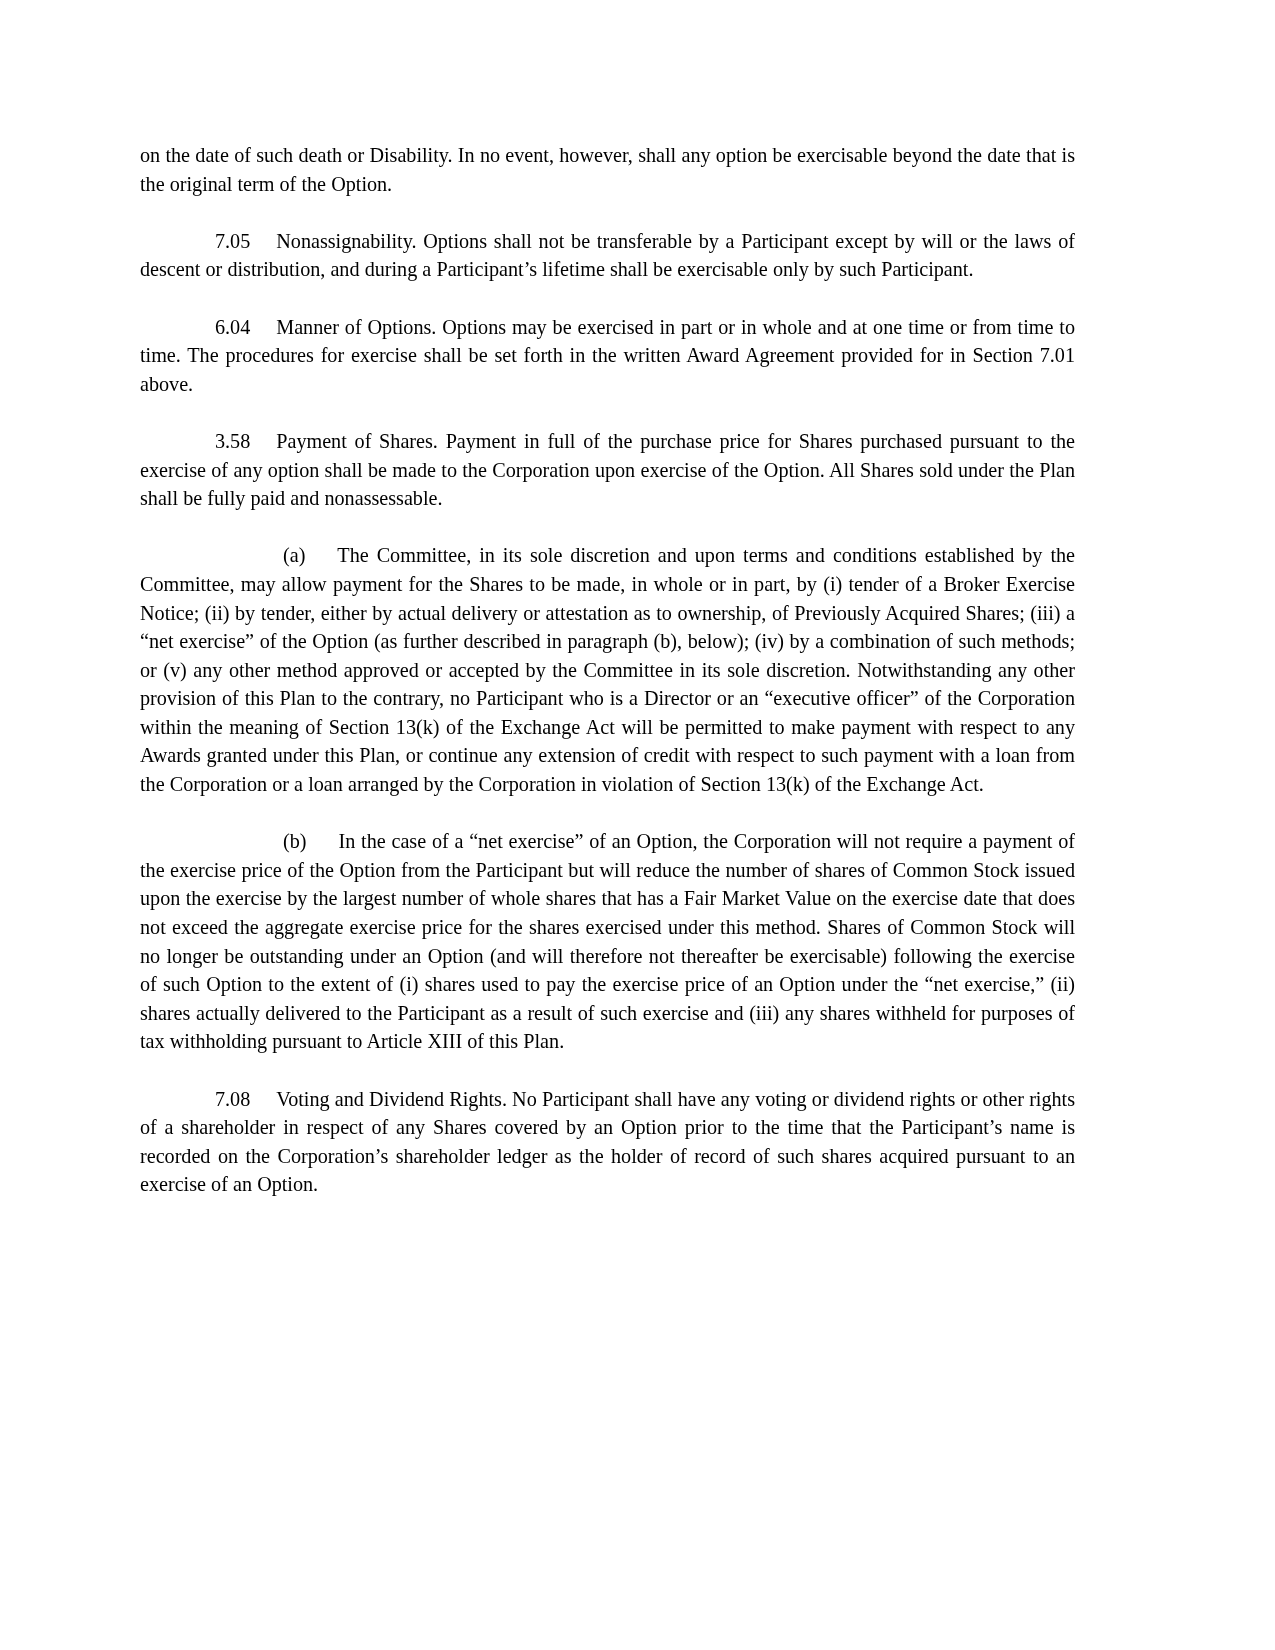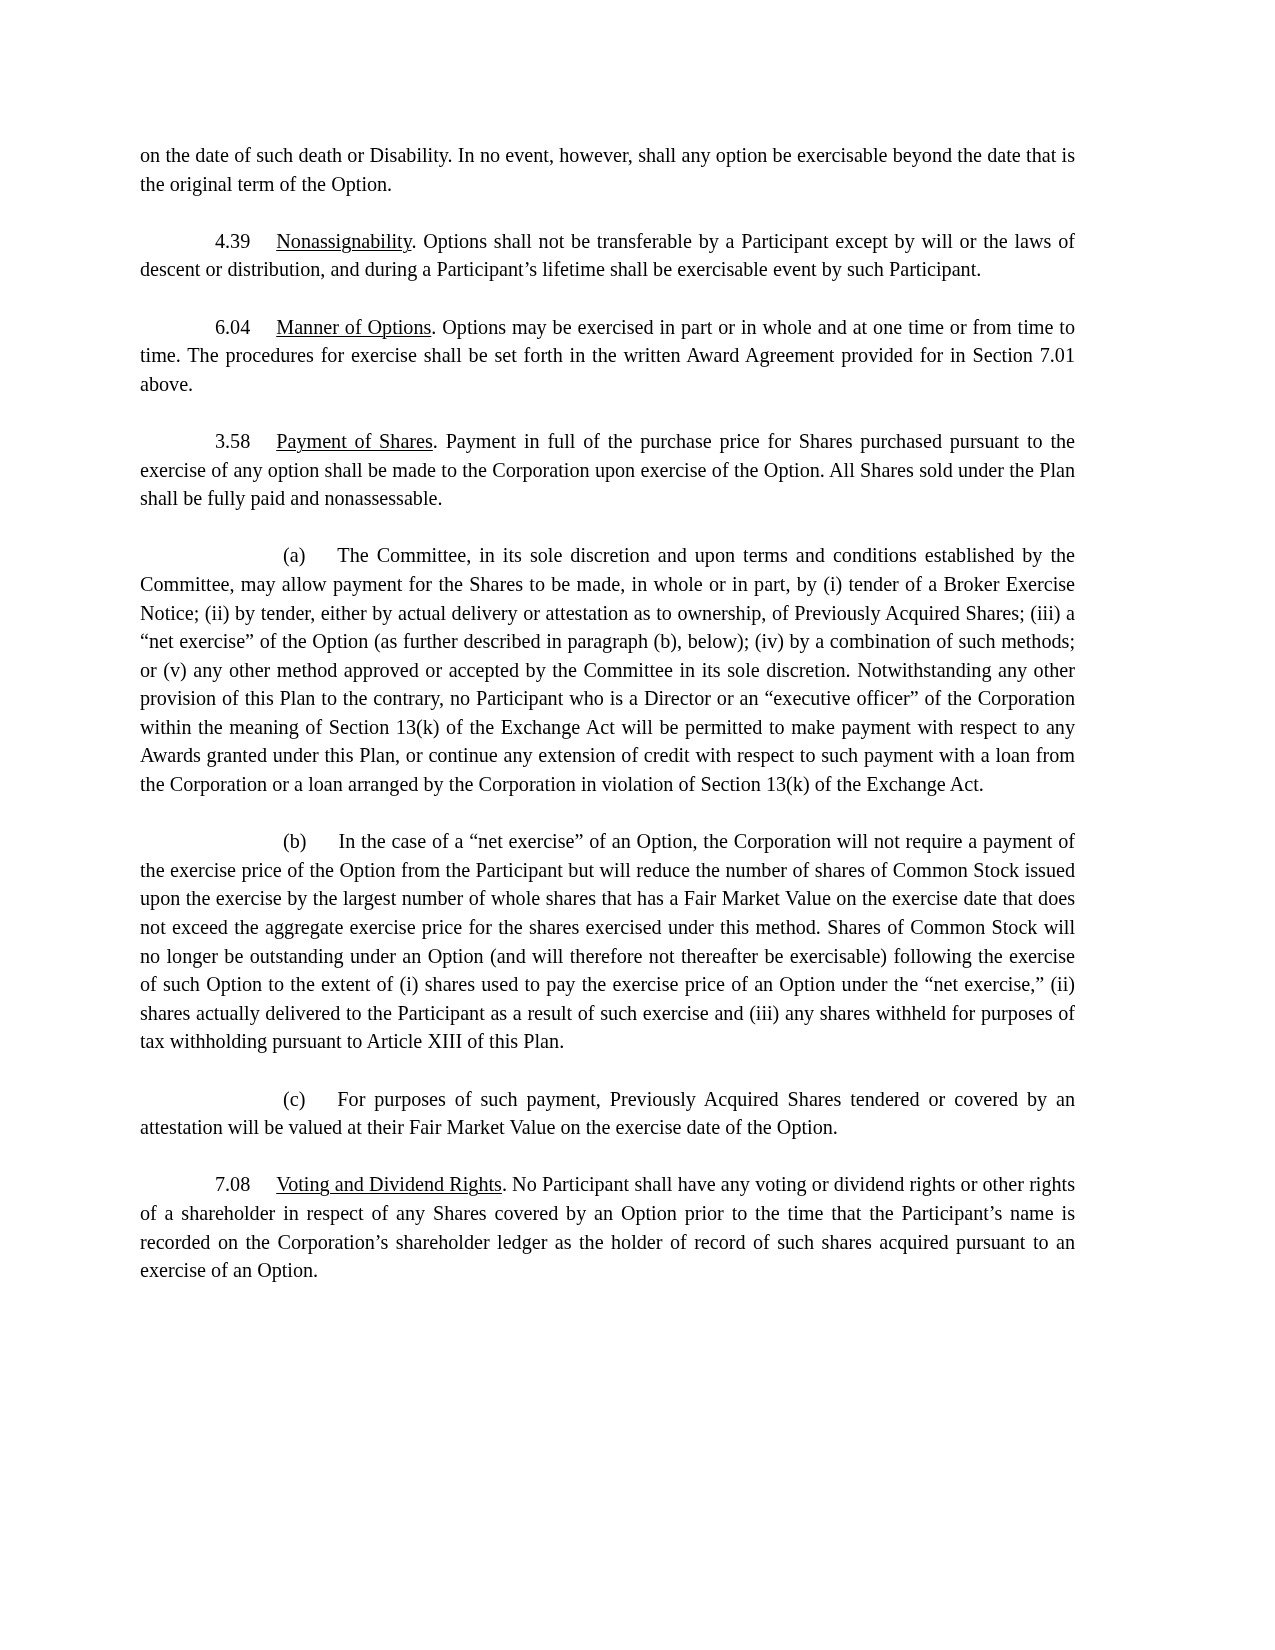--- a/index.html
+++ b/index.html
@@ -49,61 +49,57 @@
   .ind-none    { text-indent: 0; }
 
   .sec-num {
     
   }
   .tab-gap {
     display: inline-block;
     width: 26px;
   }
   .u-title {
-    text-decoration: underline;
     text-decoration-thickness: 1px;
     text-underline-offset: 2px;
   }
   .sub-label-gap {
     display: inline-block;
     width: 32px;
   }
 </style>
 </head>
 <body>
 
 <div class="page">
   <div class="text-column">
 
     <p class="para ind-none last-line-natural">
       <span>on the date of such death or Disability.  In no event, however, shall any option be exercisable beyond the date that is the original term of the Option.</span>
     </p>
 
     <p class="para ind-section gap-before last-line-natural">
-      <span class="sec-num">4.39</span><span class="tab-gap"></span><span class="u-title">Nonassignability</span><span>. Options shall not be transferable by a Participant except by will or the laws of descent or distribution, and during a Participant’s lifetime shall be exercisable event by such Participant.</span>
+      <span class="sec-num">7.05</span><span class="tab-gap"></span><span class="u-title">Nonassignability</span><span>. Options shall not be transferable by a Participant except by will or the laws of descent or distribution, and during a Participant’s lifetime shall be exercisable only by such Participant.</span>
     </p>
 
     <p class="para ind-section gap-before last-line-natural">
       <span class="sec-num">6.04</span><span class="tab-gap"></span><span class="u-title">Manner of Options</span><span>.  Options may be exercised in part or in whole and at one time or from time to time.  The procedures for exercise shall be set forth in the written Award Agreement provided for in Section 7.01 above.</span>
     </p>
 
     <p class="para ind-section gap-before last-line-natural">
       <span class="sec-num">3.58</span><span class="tab-gap"></span><span class="u-title">Payment of Shares</span><span>.  Payment in full of the purchase price for Shares purchased pursuant to the exercise of any option shall be made to the Corporation upon exercise of the Option.  All Shares sold under the Plan shall be fully paid and nonassessable.</span>
     </p>
 
     <p class="para ind-sub gap-before last-line-natural">
       <span>(a)</span><span class="sub-label-gap"></span><span>The Committee, in its sole discretion and upon terms and conditions established by the Committee, may allow payment for the Shares to be made, in whole or in part, by (i) tender of a Broker Exercise Notice; (ii) by tender, either by actual delivery or attestation as to ownership, of Previously Acquired Shares; (iii) a “net exercise” of the Option (as further described in paragraph (b), below); (iv) by a combination of such methods; or (v) any other method approved or accepted by the Committee in its sole discretion. Notwithstanding any other provision of this Plan to the contrary, no Participant who is a Director or an “executive officer” of the Corporation within the meaning of Section 13(k) of the Exchange Act will be permitted to make payment with respect to any Awards granted under this Plan, or continue any extension of credit with respect to such payment with a loan from the Corporation or a loan arranged by the Corporation in violation of Section 13(k) of the Exchange Act.</span>
     </p>
 
     <p class="para ind-sub gap-before last-line-natural">
       <span>(b)</span><span class="sub-label-gap"></span><span>In the case of a “net exercise” of an Option, the Corporation will not require a payment of the exercise price of the Option from the Participant but will reduce the number of shares of Common Stock issued upon the exercise by the largest number of whole shares that has a Fair Market Value on the exercise date that does not exceed the aggregate exercise price for the shares exercised under this method.  Shares of Common Stock will no longer be outstanding under an Option (and will therefore not thereafter be exercisable) following the exercise of such Option to the extent of (i) shares used to pay the exercise price of an Option under the “net exercise,” (ii) shares actually delivered to the Participant as a result of such exercise and (iii) any shares withheld for purposes of tax withholding pursuant to Article XIII of this Plan.</span>
     </p>
 
-    <p class="para ind-sub gap-before last-line-natural">
-      <span>(c)</span><span class="sub-label-gap"></span><span>For purposes of such payment, Previously Acquired Shares tendered or covered by an attestation will be valued at their Fair Market Value on the exercise date of the Option.</span>
-    </p>
 
     <p class="para ind-section gap-before last-line-natural">
       <span class="sec-num">7.08</span><span class="tab-gap"></span><span class="u-title">Voting and Dividend Rights</span><span>.  No Participant shall have any voting or dividend rights or other rights of a shareholder in respect of any Shares covered by an Option prior to the time that the Participant’s name is recorded on the Corporation’s shareholder ledger as the holder of record of such shares acquired pursuant to an exercise of an Option.</span>
     </p>
 
   </div>
 </div>
 
 </body></html>

